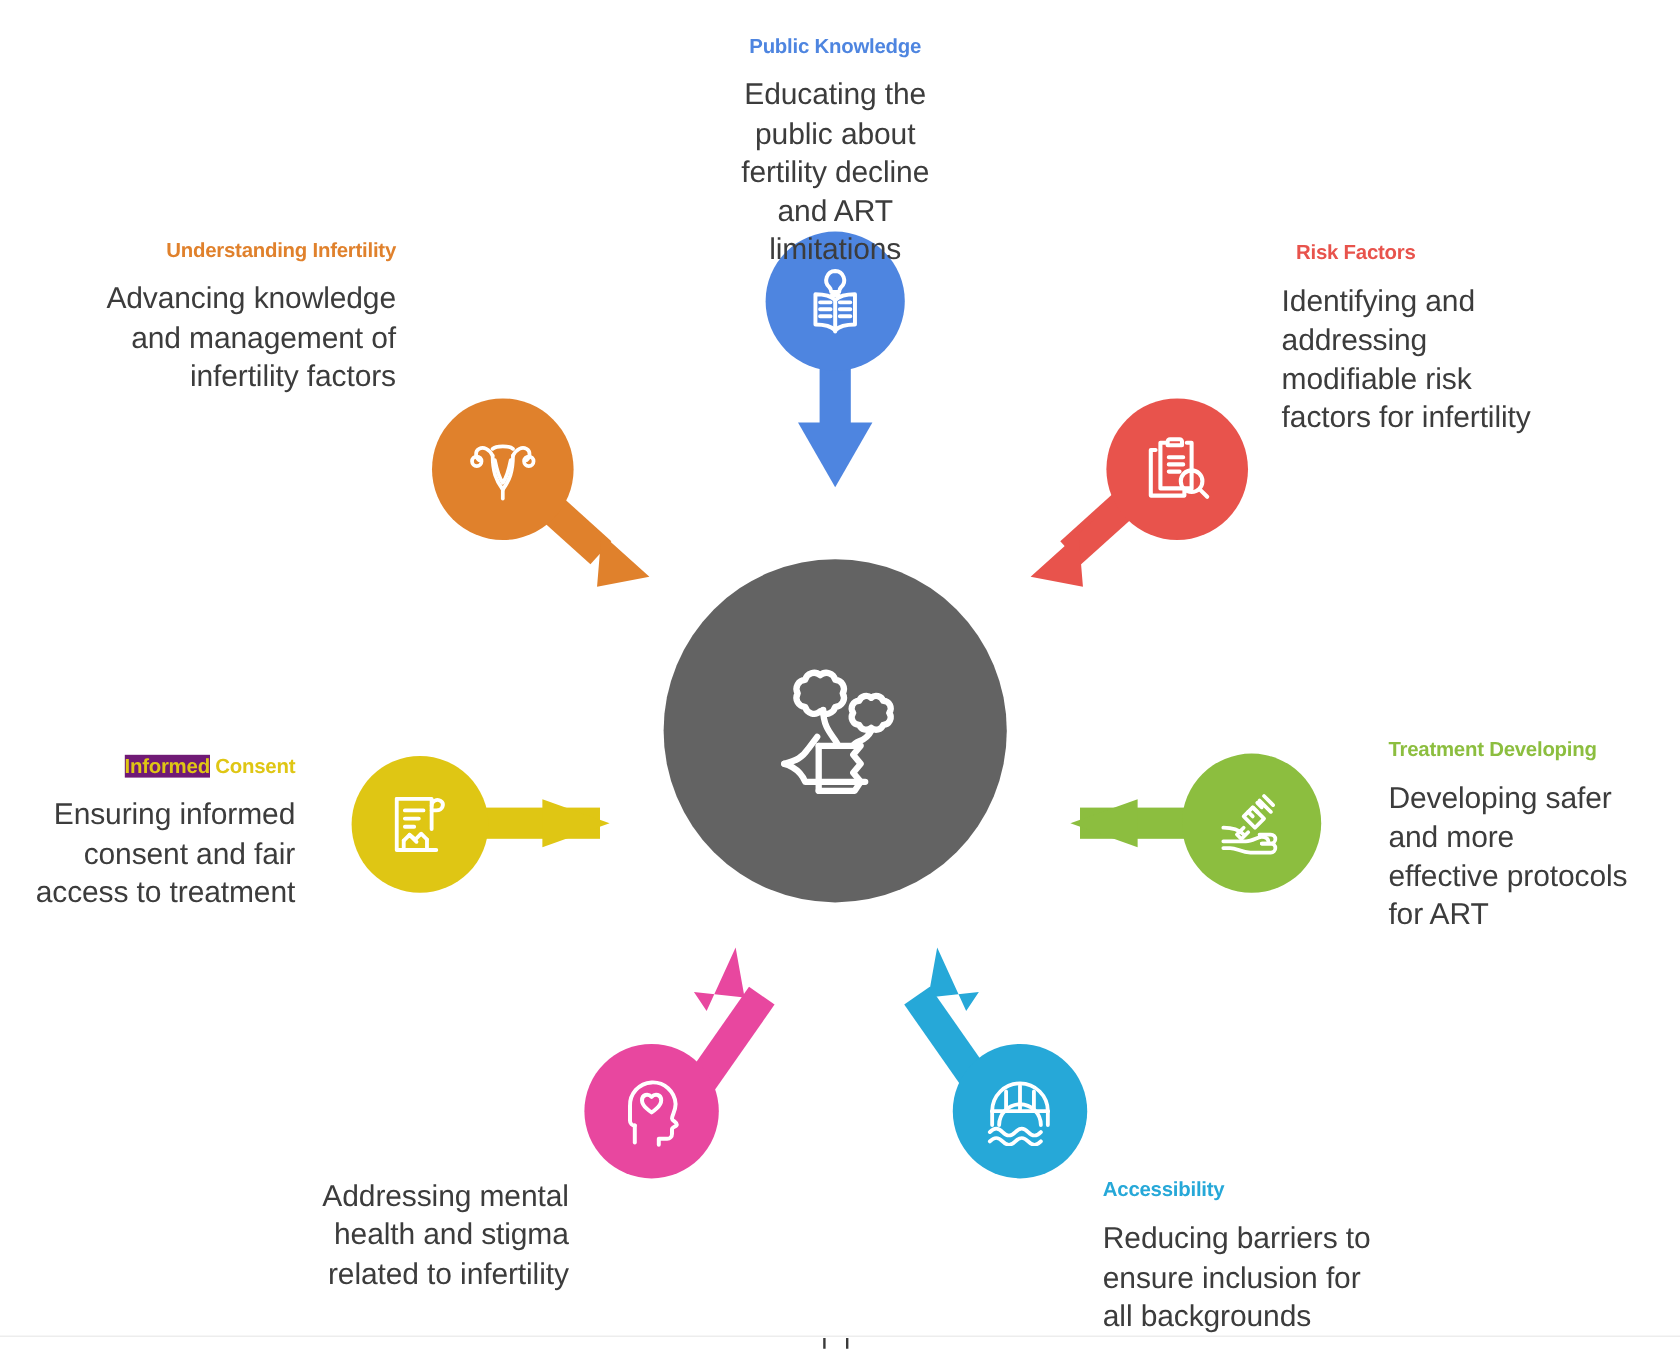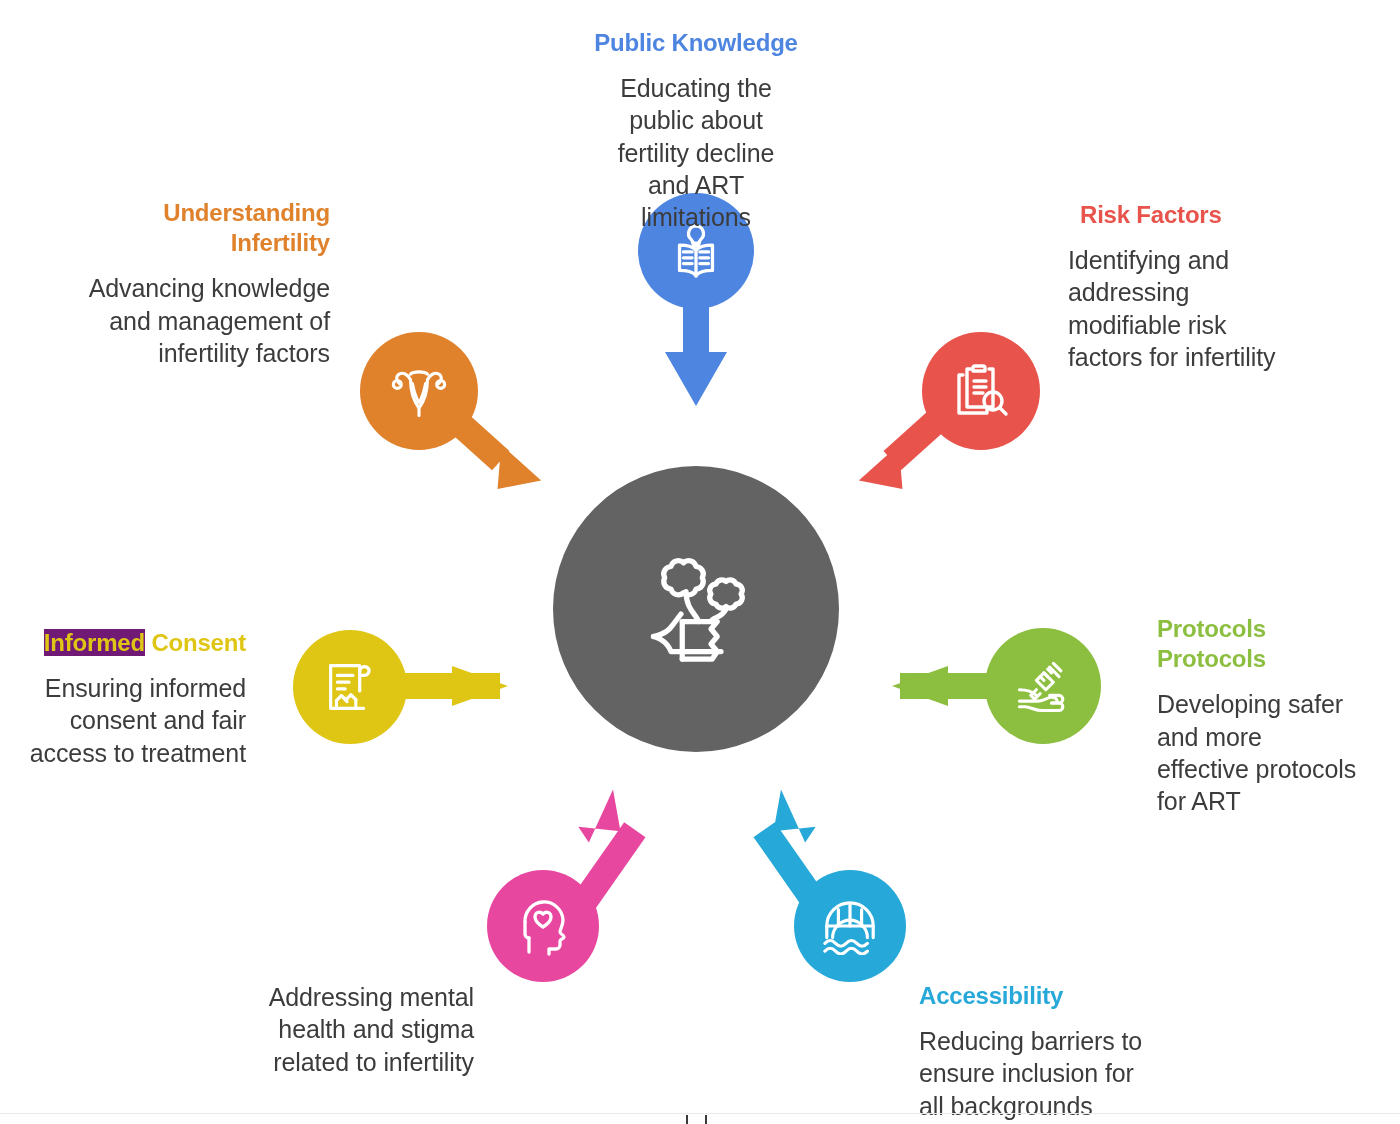--- a/index.html
+++ b/index.html
@@ -8,21 +8,21 @@
     background:#ffffff;
     font-family:"Liberation Sans","DejaVu Sans",sans-serif;
     overflow:hidden;
     position:relative;
   }
   #stage{position:relative;width:1400px;height:1124px;}
 
   
   .block{position:absolute;}
   .heading{
-    font-size:24px;font-weight:bold;line-height:1.26;margin:0 0 14px 0;
+    font-size:17px;font-weight:bold;line-height:1.26;margin:0 0 14px 0;
     letter-spacing:-.2px;
   }
   .desc{
     font-size:25px;color:#3c3c3c;line-height:1.29;margin:0;
     letter-spacing:-.1px;
   }
   .ta-r{text-align:right;}
   .ta-l{text-align:left;}
   .ta-c{text-align:center;}
   .hl{background:#701a75;}
@@ -205,21 +205,21 @@
     <div class="heading" style="color:#e0812c;">Understanding Infertility</div>
     <div class="desc">Advancing knowledge and management of infertility factors</div>
   </div>
 
   <div class="block ta-l" style="left:1068px;top:200px;width:215px;">
     <div class="heading" style="color:#e8534c;margin-left:12px;">Risk Factors</div>
     <div class="desc">Identifying and addressing modifiable risk factors for infertility</div>
   </div>
 
   <div class="block ta-l" style="left:1157px;top:614px;width:200px;">
-    <div class="heading" style="color:#8cbe3f;">Protocols Protocols</div>
+    <div class="heading" style="color:#8cbe3f;">Treatment Developing</div>
     <div class="desc">Developing safer and more effective protocols for ART</div>
   </div>
 
   <div class="block ta-l" style="left:919px;top:981px;width:225px;">
     <div class="heading" style="color:#26a8d8;">Accessibility</div>
     <div class="desc">Reducing barriers to ensure inclusion for all backgrounds</div>
   </div>
 
   <div class="block ta-r" style="left:248px;top:981px;width:226px;">
     <div class="desc">Addressing mental health and stigma related to infertility</div>

